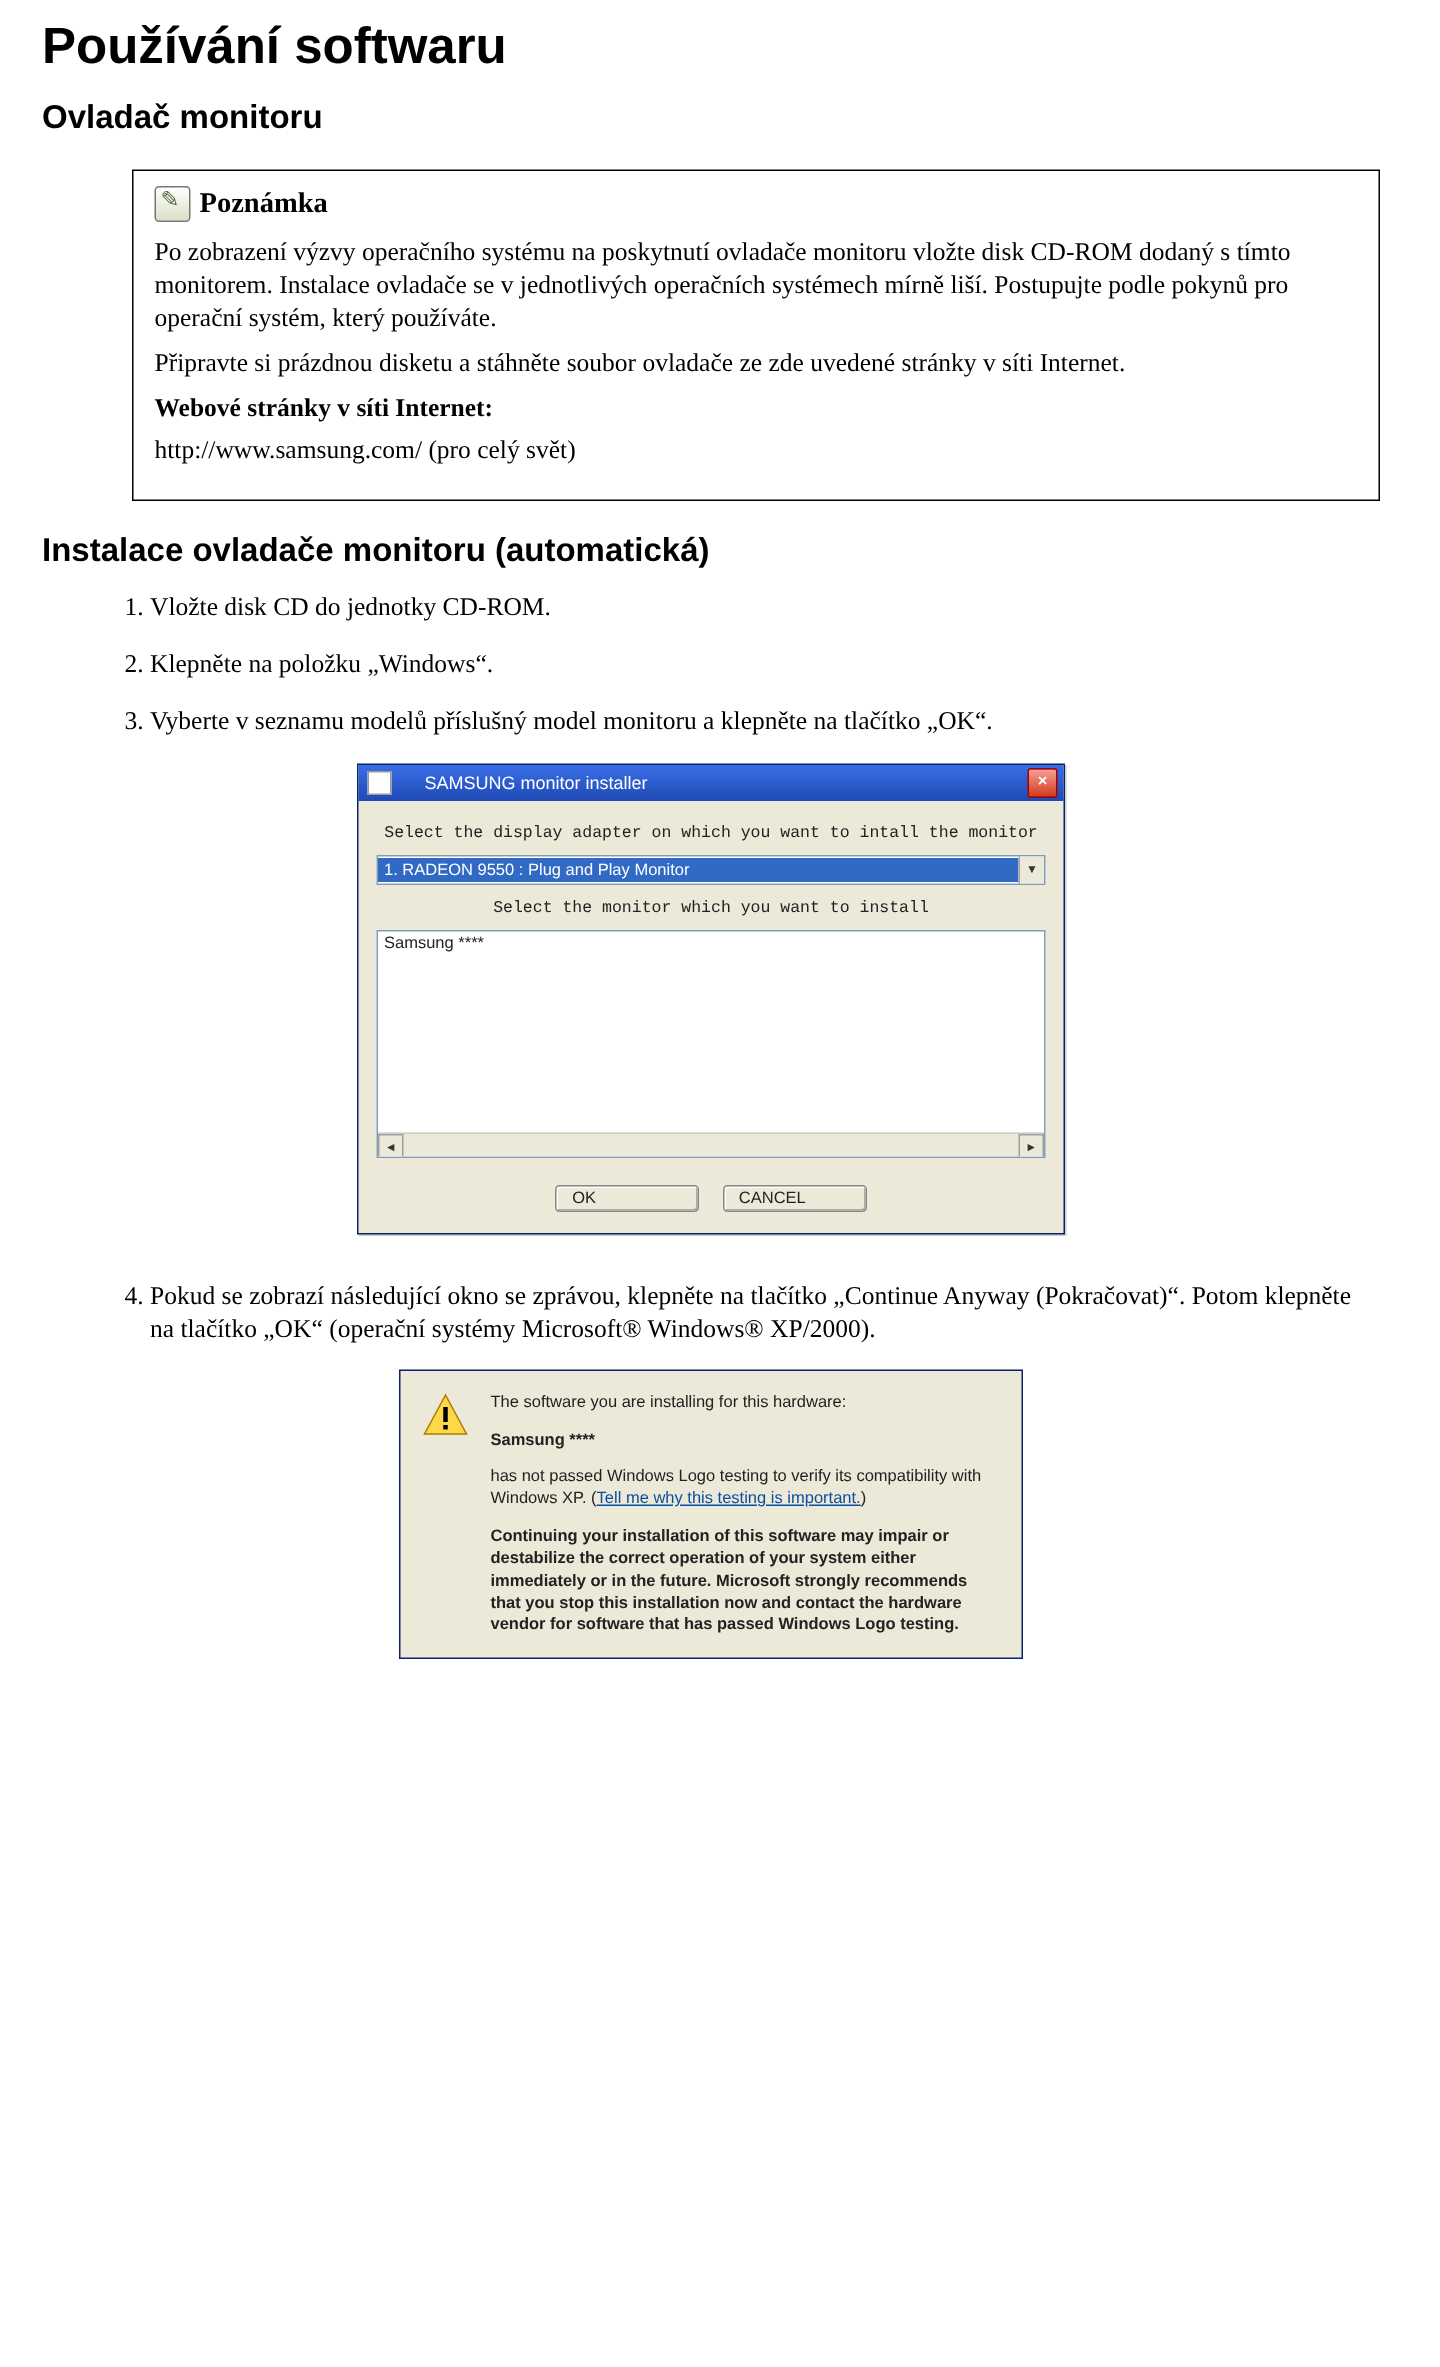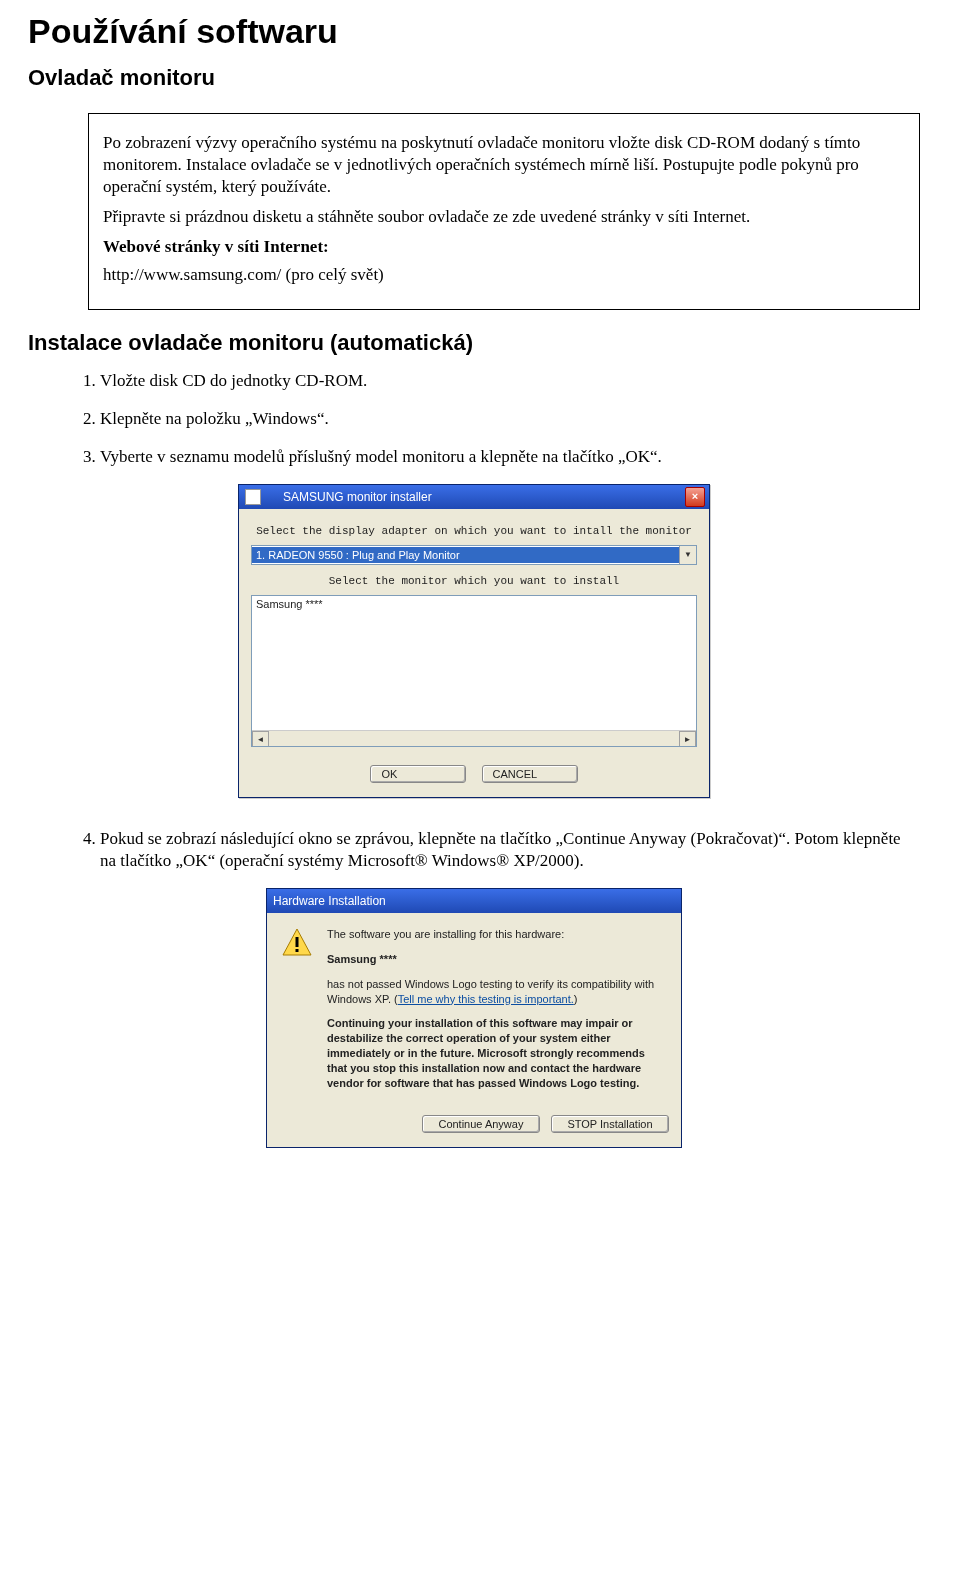--- a/index.html
+++ b/index.html
@@ -230,20 +230,24 @@
 </style>
 </head>
 <body>
 
 <div class="page">
 
   <h1 class="title">Používání softwaru</h1>
   <h2 class="section">Ovladač monitoru</h2>
 
   <div class="note-box">
+    <div class="note-header">
+      <span class="note-icon"></span>
+      <span class="note-label">Poznámka</span>
+    </div>
     <p>Po zobrazení výzvy operačního systému na poskytnutí ovladače monitoru vložte disk CD-ROM dodaný s tímto monitorem. Instalace ovladače se v jednotlivých operačních systémech mírně liší. Postupujte podle pokynů pro operační systém, který používáte.</p>
     <p>Připravte si prázdnou disketu a stáhněte soubor ovladače ze zde uvedené stránky v síti Internet.</p>
     <p class="note-bold" style="margin-bottom:2px">Webové stránky v síti Internet:</p>
     <p style="margin-top:6px">http://www.samsung.com/ (pro celý svět)</p>
   </div>
 
   <div class="inst-heading">Instalace ovladače monitoru (automatická)</div>
 
   <ol class="steps">
     <li>Vložte disk CD do jednotky CD-ROM.</li>
@@ -281,42 +285,33 @@
       </div>
     </div>
   </div>
 
   <ol class="steps" start="4">
     <li>Pokud se zobrazí následující okno se zprávou, klepněte na tlačítko „Continue Anyway (Pokračovat)“. Potom klepněte na tlačítko „OK“ (operační systémy Microsoft® Windows® XP/2000).</li>
   </ol>
 
   <div class="dialog-center">
     <div class="hw-window">
-      <div class="xp-titlebar">
-        <span class="xp-title-left">
-          <span>Hardware Installation</span>
-        </span>
-      </div>
       <div class="hw-body">
         <div class="hw-icon">
           <svg viewBox="0 0 32 32">
             <polygon points="16,2 30,28 2,28" fill="#ffd84a" stroke="#a77c00" stroke-width="1"></polygon>
             <rect x="14.5" y="10" width="3" height="10" fill="#000"></rect>
             <rect x="14.5" y="22" width="3" height="3" fill="#000"></rect>
           </svg>
         </div>
         <div class="hw-text">
           <p>The software you are installing for this hardware:</p>
           <p class="model">Samsung ****</p>
           <p>
             <span>has not passed Windows Logo testing to verify its compatibility with Windows XP. (</span><span class="link">Tell me why this testing is important.</span><span>)</span>
           </p>
           <p class="warn">Continuing your installation of this software may impair or destabilize the correct operation of your system either immediately or in the future. Microsoft strongly recommends that you stop this installation now and contact the hardware vendor for software that has passed Windows Logo testing.</p>
         </div>
       </div>
-      <div class="hw-btn-row">
-        <span class="hw-btn">Continue Anyway</span>
-        <span class="hw-btn">STOP Installation</span>
-      </div>
     </div>
   </div>
 
 </div>
 
 </body></html>

